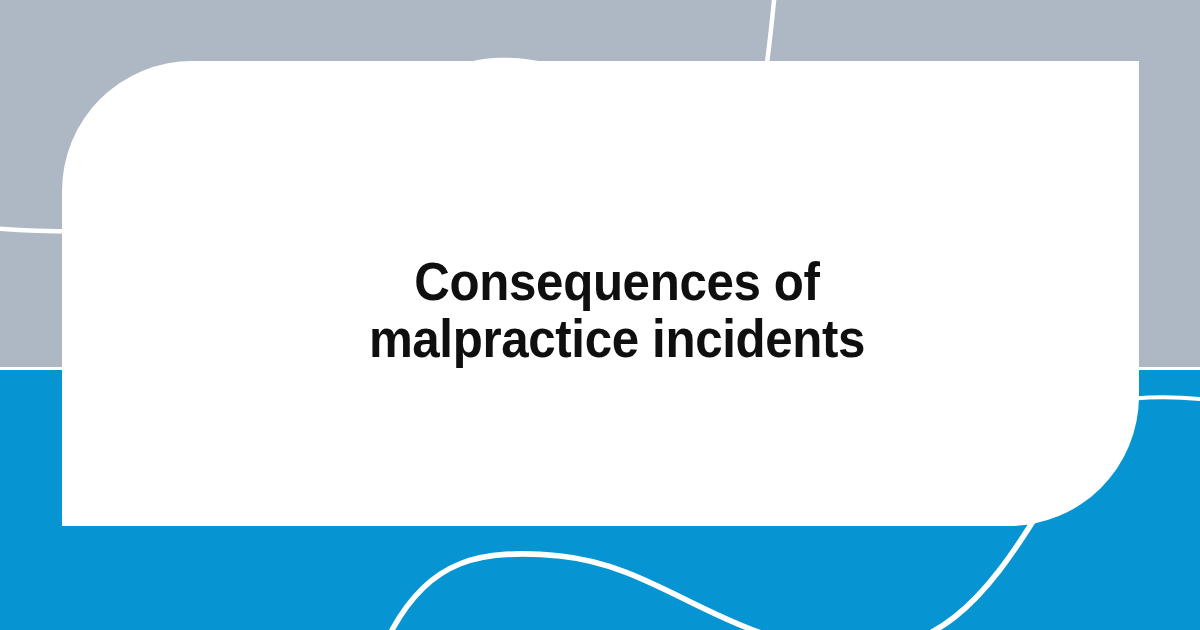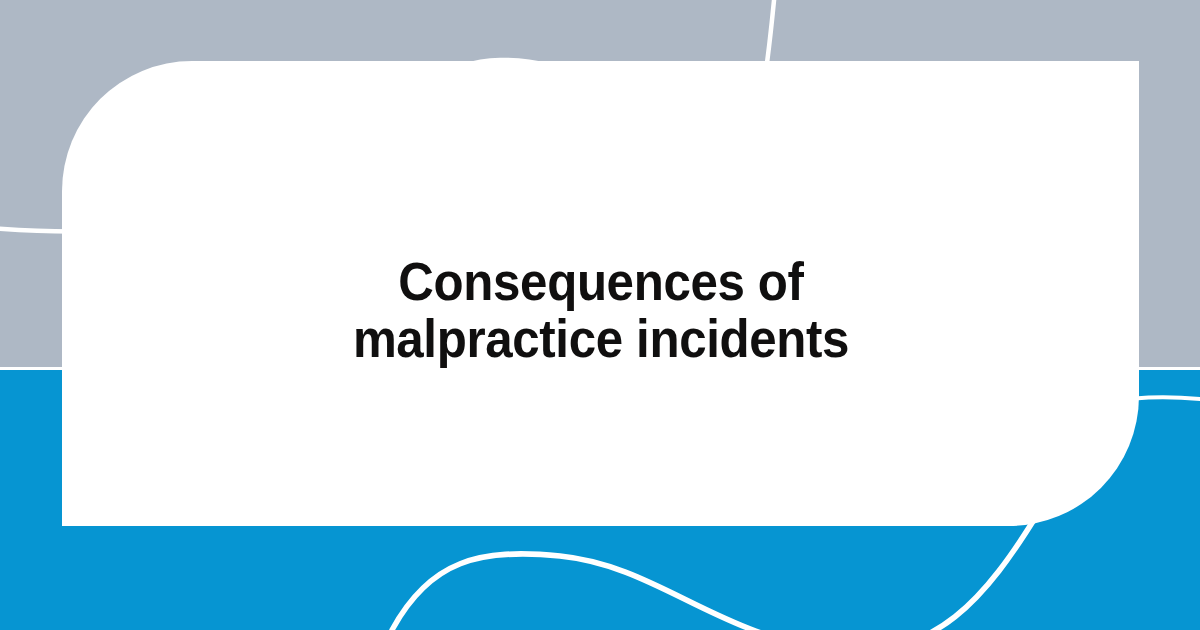--- a/index.html
+++ b/index.html
@@ -57,21 +57,21 @@
     background: #ffffff;
     border-top-left-radius: 130px;
     border-top-right-radius: 0px;
     border-bottom-right-radius: 130px;
     border-bottom-left-radius: 0px;
   }
 
   
   .headline-wrap {
     position: absolute;
-    left: 62px;
+    left: 78px;
     top: 61px;
     width: 1077px;
     height: 465px;
     display: flex;
     align-items: center;
     justify-content: center;
   }
   .headline {
     width: 700px;
     margin: 0;

